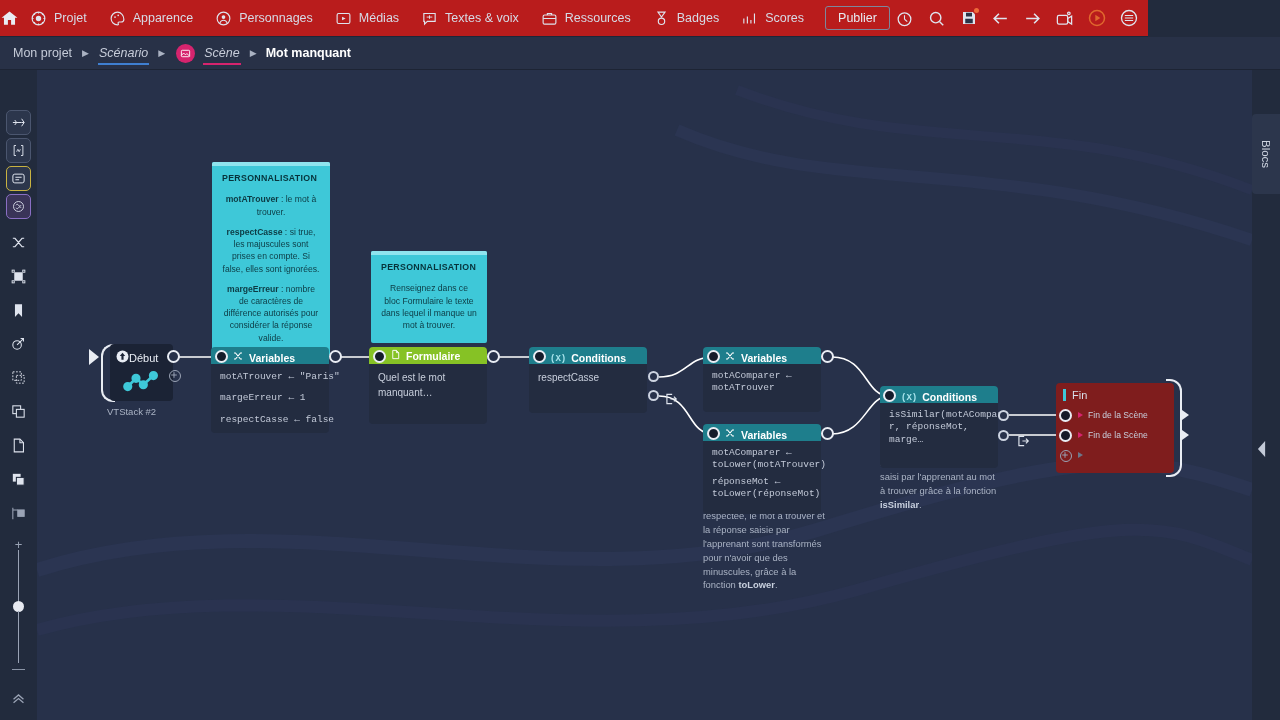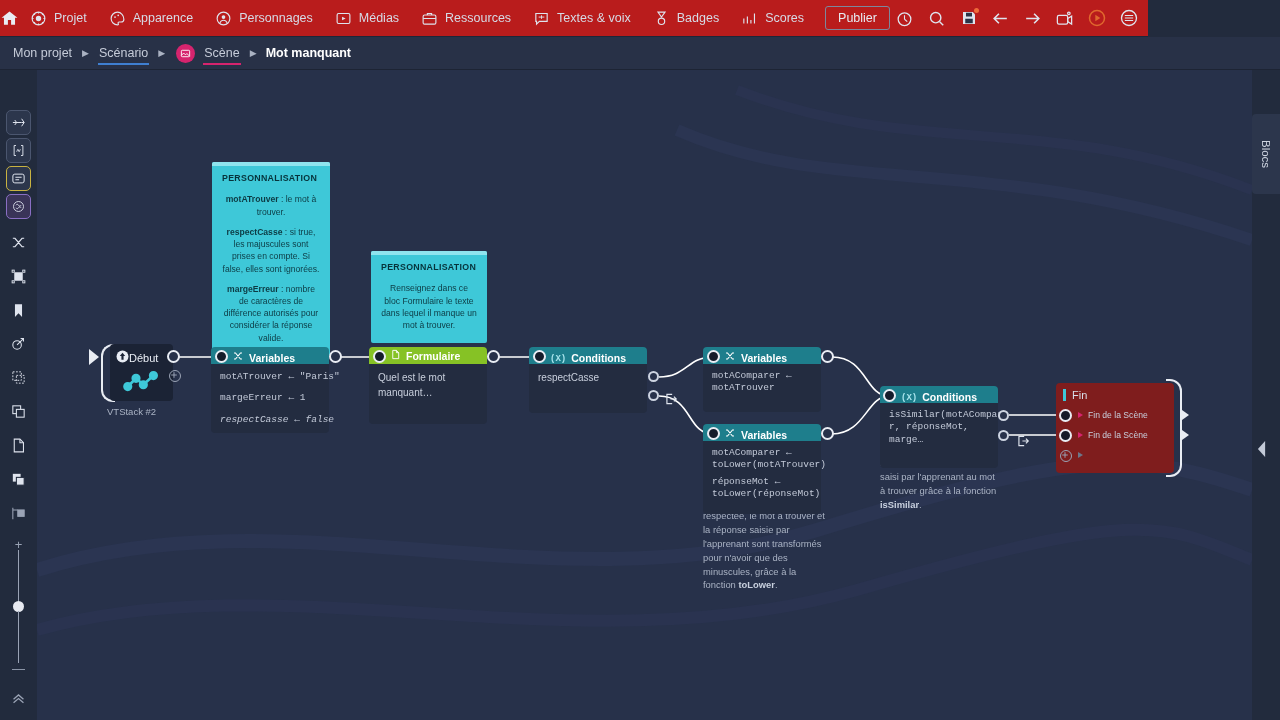--- a/index.html
+++ b/index.html
@@ -51,21 +51,21 @@
   
   #breadcrumb {
     position: absolute; top: 37px; left: 0; width: 1280px; height: 33px;
     background: #283147;
     display: flex; align-items: center; padding-left: 12px; gap: 6px;
     border-bottom: 1px solid #1d2434;
     z-index: 39;
   }
   .bc-item { font-size: 12.5px; color: #c6ccd9; cursor: pointer; padding: 2px 1px; position: relative; }
   .bc-sep { color: #aab2c2; font-size: 9px; padding: 0 3px; }
-  .bc-italic { }
+  .bc-italic { font-style: italic; }
   .bc-ul-blue::after {
     content: ""; position: absolute; left: 0; right: 0; bottom: -3px; height: 2px; background: #3f7fd1;
   }
   .bc-ul-pink::after {
     content: ""; position: absolute; left: 0; right: 0; bottom: -3px; height: 2px; background: #d6246e;
   }
   .bc-avatar {
     width: 19px; height: 19px; border-radius: 50%;
     background: #d6246e; display: flex; align-items: center; justify-content: center;
     margin: 0 2px;
@@ -134,21 +134,21 @@
   .node-hdr.green { background: #86c225; }
   .node-body {
     background: #232c40; border-radius: 0 0 4px 4px;
     padding: 6px 9px;
     font-size: 9.5px; color: #c3cad8;
     font-family: "Liberation Mono", monospace;
     line-height: 1.5;
   }
   .node-body.sans { font-family: "Liberation Sans", sans-serif; font-size: 10px; color: #c8cfdc; }
   .code-line { white-space: nowrap; margin-bottom: 7px; }
-  .code-line:last-child { margin-bottom: 0; font-style: italic; }
+  .code-line:last-child { margin-bottom: 0; }
   .arrow-glyph { color: #c3cad8; }
 
   
   .port {
     position: absolute; width: 13px; height: 13px; border-radius: 50%;
     background: #27314a; border: 2px solid #e9edf4;
     z-index: 25; cursor: pointer;
   }
   .port.filled { background: #151c2b; }
   .port.small {
@@ -269,35 +269,35 @@
         <rect x="3" y="5" width="18" height="14" rx="2"></rect>
         <path d="M10 9.5l5 2.5-5 2.5z" fill="#dfe4ee" stroke="none"></path>
       </svg>
     </span>
     <span>Médias</span>
   </div>
 
   <div class="tb-item">
     <span class="tb-icon">
       <svg width="17" height="17" viewBox="0 0 24 24" fill="none" stroke="#dfe4ee" stroke-width="1.6">
-        <rect x="3" y="7" width="18" height="13" rx="2"></rect>
-        <path d="M9 7V5h6v2M3 12h18"></path>
-      </svg>
-    </span>
-    <span>Ressources</span>
+        <path d="M4 5h16v11H9l-4 4V16H4z"></path>
+        <path d="M8 10h8M12 7.5v5" stroke-width="1.3"></path>
+      </svg>
+    </span>
+    <span>Textes &amp; voix</span>
   </div>
 
   <div class="tb-item">
     <span class="tb-icon">
       <svg width="17" height="17" viewBox="0 0 24 24" fill="none" stroke="#dfe4ee" stroke-width="1.6">
-        <path d="M4 5h16v11H9l-4 4V16H4z"></path>
-        <path d="M8 10h8M12 7.5v5" stroke-width="1.3"></path>
-      </svg>
-    </span>
-    <span>Textes &amp; voix</span>
+        <rect x="3" y="7" width="18" height="13" rx="2"></rect>
+        <path d="M9 7V5h6v2M3 12h18"></path>
+      </svg>
+    </span>
+    <span>Ressources</span>
   </div>
 
   <div class="tb-item">
     <span class="tb-icon">
       <svg width="17" height="17" viewBox="0 0 24 24" fill="none" stroke="#dfe4ee" stroke-width="1.6">
         <path d="M7 3h10l-5 7z"></path>
           <circle cx="12" cy="16" r="4.5"></circle>
       </svg>
     </span>
     <span>Badges</span>

